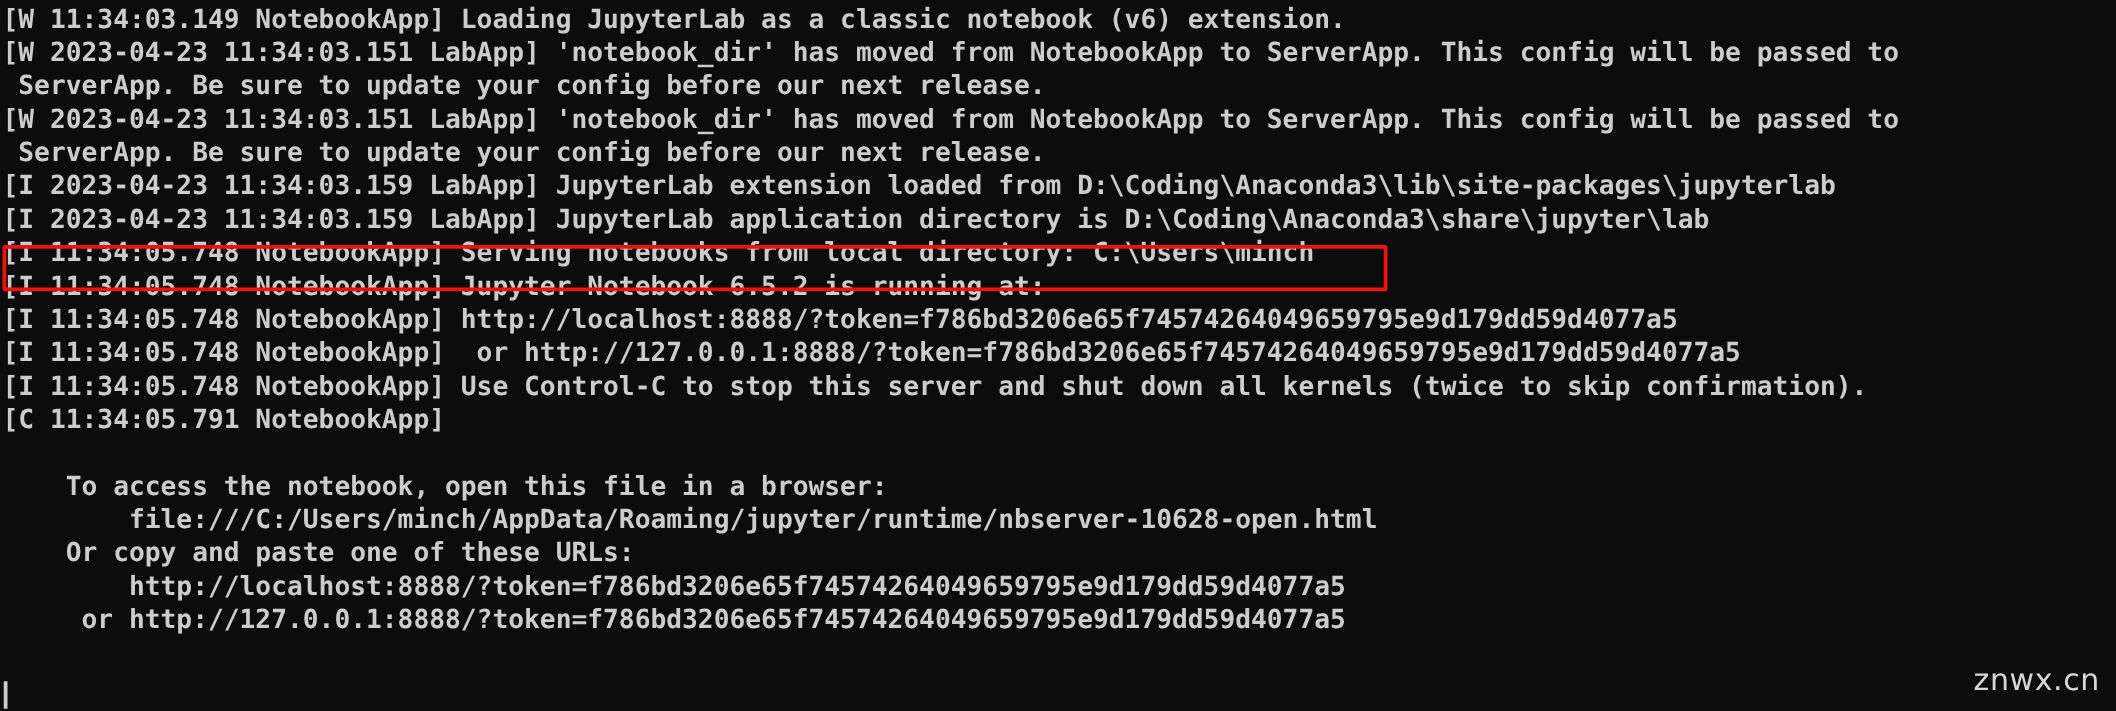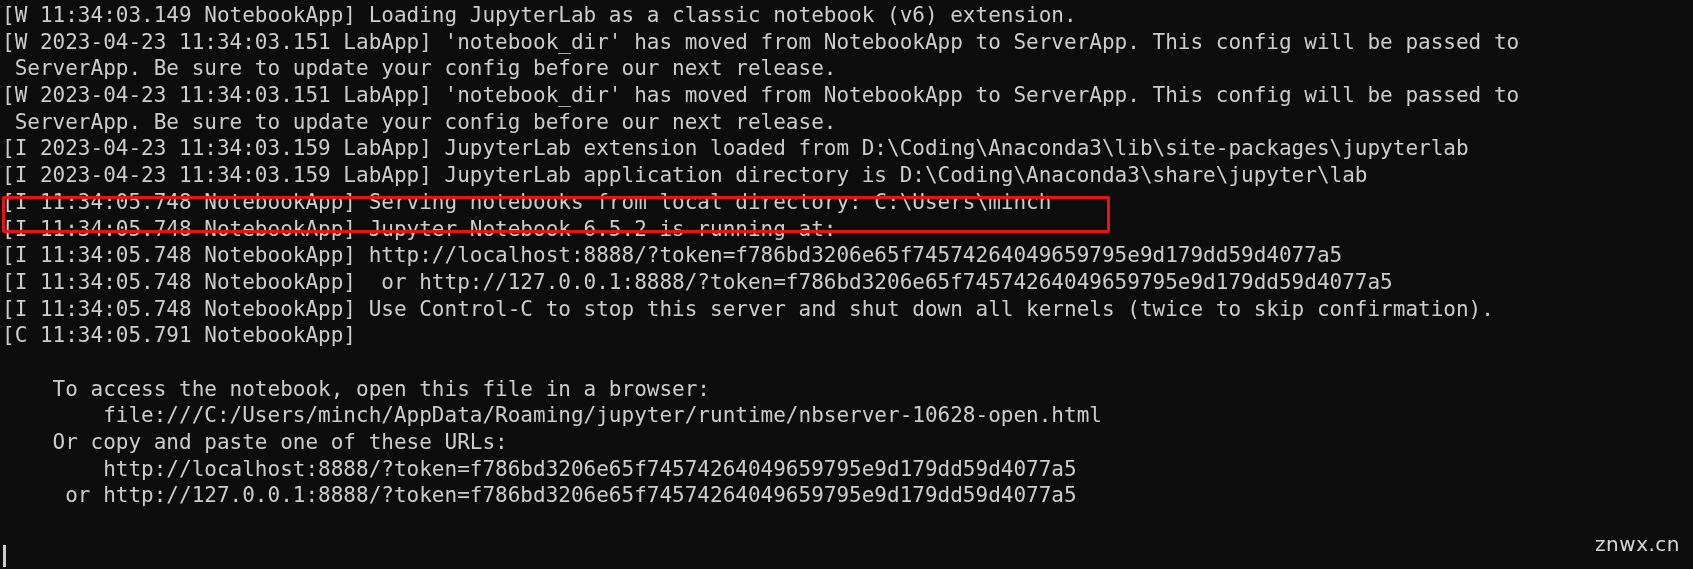--- a/index.html
+++ b/index.html
@@ -20,20 +20,21 @@
     color: #cccccc;
     letter-spacing: 0px;
     -webkit-font-smoothing: antialiased;
   }
   #console-lines {
     position: absolute;
     left: 2px;
     top: 2px;
     right: 0;
     white-space: pre;
+    font-weight: bold;
   }
   .line {
     height: 26.7px;
     white-space: pre;
     color: #cccccc;
   }
   .line.blank {
     color: transparent;
   }
   
@@ -56,21 +57,21 @@
     width: 3px;
     height: 22px;
     background: #cccccc;
   }
   
   #watermark {
     position: absolute;
     right: 13px;
     bottom: 11px;
     font-family: "DejaVu Sans", "Liberation Sans", sans-serif;
-    font-size: 20px;
+    font-size: 24px;
     color: #e8e8e8;
     opacity: 0.92;
     letter-spacing: 0.5px;
     text-align: right;
   }
 </style>
 </head>
 <body>
 
 <div id="terminal">

